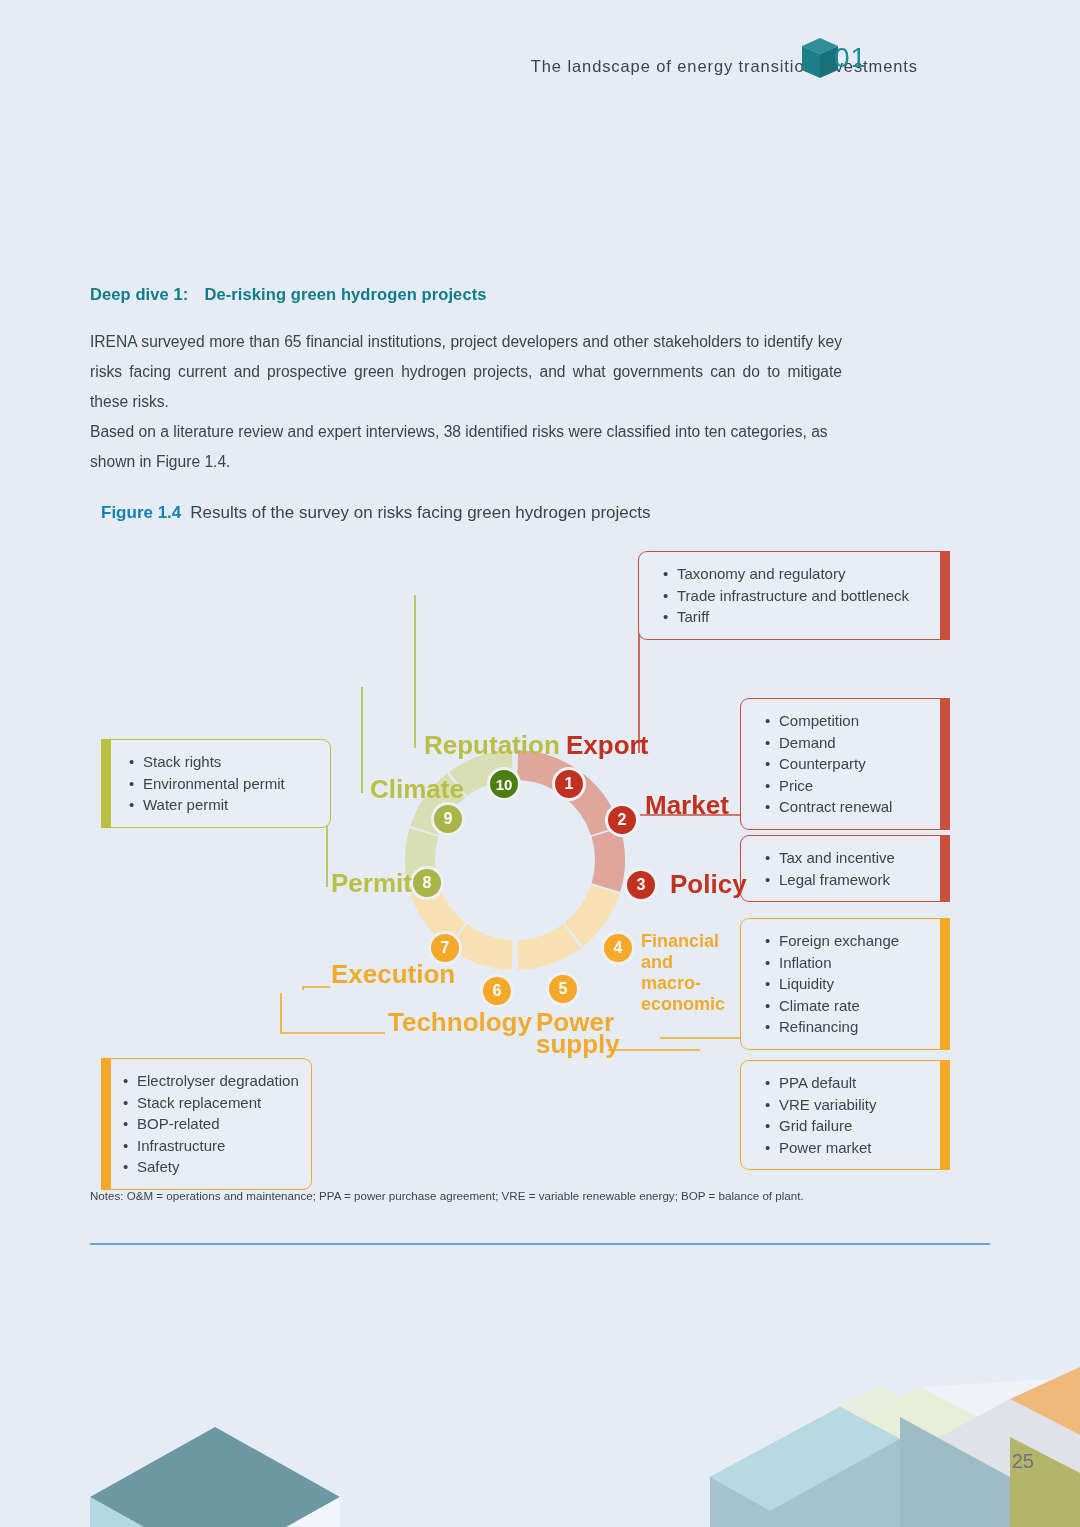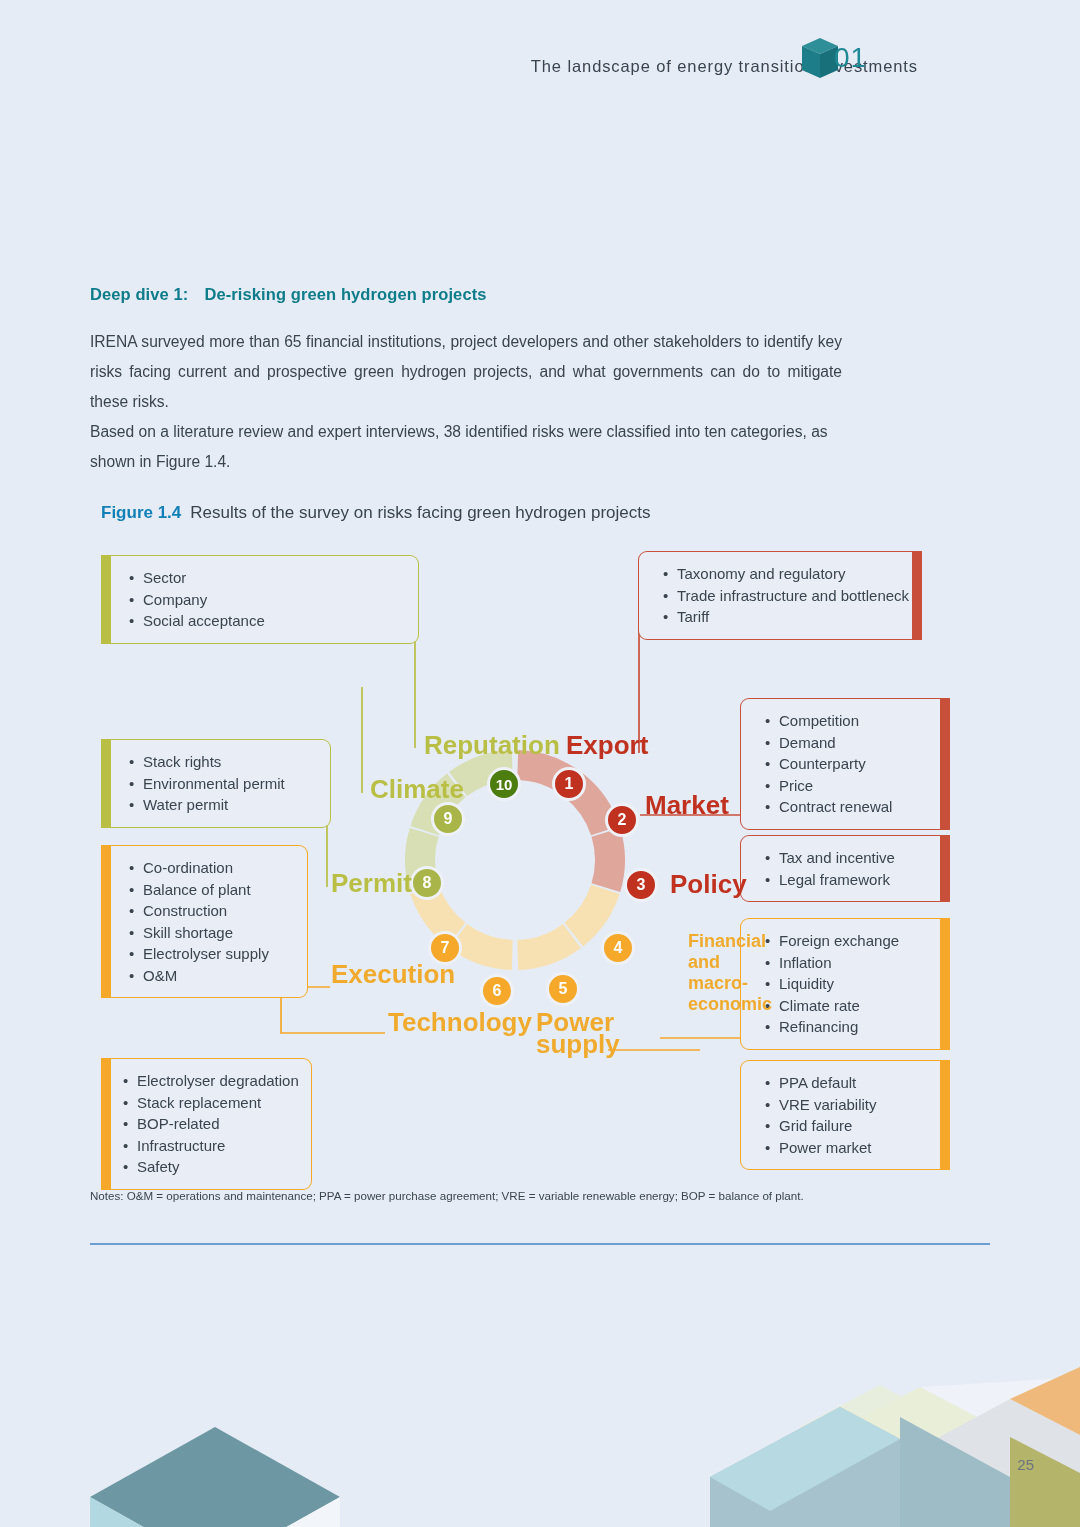--- a/index.html
+++ b/index.html
@@ -97,21 +97,21 @@
   
   #footer-rule{
     position:absolute;left:90px;top:1243px;width:900px;height:2px;
     background:#6a9fd0;
   }
 
   
   #footer-art{position:absolute;left:0;bottom:0;width:1080px;height:300px;}
 
   #page-number{
-    position:absolute;right:46px;bottom:54px;font-size:15px;color:#6d7480;margin-top:24px;
+    position:absolute;right:46px;bottom:54px;font-size:20px;color:#6d7480;margin-top:24px;
   }
 </style>
 </head>
 <body>
 
 <div id="page-header">
   <span id="header-title">The landscape of energy transition investments</span>
 </div>
 <div id="chapter-badge">
   <svg width="40" height="46" viewBox="0 0 40 46">
@@ -156,59 +156,42 @@
       <path d="M639 95 L639 218"></path>
 
       <path d="M740 280 L640 280"></path>
     </g>
     <g fill="none" stroke="#f5a829" stroke-width="1.7">
 
       <path d="M740 503 L660 503"></path>
     </g>
   </svg>
 
-  <div class="fbox left" style="--c:#b9bf44;left:101px;top:20px;width:318px;">
-    <ul>
-      <li>Sector</li>
-      <li>Company</li>
-      <li>Social acceptance</li>
-    </ul>
-  </div>
 
 
   <div class="fbox left" style="--c:#b9bf44;left:101px;top:204px;width:230px;">
     <ul>
       <li>Stack rights</li>
       <li>Environmental permit</li>
       <li>Water permit</li>
     </ul>
   </div>
 
-  <div class="fbox left" style="--c:#f5a829;left:101px;top:310px;width:207px;">
-    <ul>
-      <li>Co-ordination</li>
-      <li>Balance of plant</li>
-      <li>Construction</li>
-      <li>Skill shortage</li>
-      <li>Electrolyser supply</li>
-      <li>O&amp;M</li>
-    </ul>
-  </div>
 
   <div class="fbox left" style="--c:#f5a829;left:101px;top:523px;width:211px;padding-left:12px;">
     <ul>
       <li>Electrolyser degradation</li>
       <li>Stack replacement</li>
       <li>BOP-related</li>
       <li>Infrastructure</li>
       <li>Safety</li>
     </ul>
   </div>
 
-  <div class="fbox right" style="--c:#c8503a;left:638px;top:16px;width:284px;">
+  <div class="fbox right" style="--c:#c8503a;left:638px;top:16px;width:312px;">
     <ul>
       <li>Taxonomy and regulatory</li>
       <li>Trade infrastructure and bottleneck</li>
       <li>Tariff</li>
     </ul>
   </div>
 
   <div class="fbox right" style="--c:#c8503a;left:740px;top:163px;width:210px;">
     <ul>
       <li>Competition</li>
@@ -272,21 +255,21 @@
   <div class="badge" style="left:431px;top:267px;background:#a9b548;">9</div>
   <div class="badge b10" style="left:487px;top:232px;background:#4d7c0f;">10</div>
 
   <div class="rlabel" style="left:424px;top:199px;color:#b9bf44;">Reputation</div>
   <div class="rlabel" style="left:566px;top:199px;color:#c0321f;">Export</div>
   <div class="rlabel" style="left:370px;top:243px;color:#b9bf44;">Climate</div>
   <div class="rlabel" style="left:645px;top:259px;color:#c0321f;">Market</div>
   <div class="rlabel" style="left:331px;top:337px;color:#b9bf44;">Permit</div>
   <div class="rlabel" style="left:670px;top:338px;color:#c0321f;">Policy</div>
   <div class="rlabel" style="left:331px;top:428px;color:#f0ab2e;">Execution</div>
-  <div class="rlabel sm" style="left:641px;top:396px;color:#f0ab2e;width:96px;margin-left:47px;">
+  <div class="rlabel sm" style="left:641px;top:396px;color:#f0ab2e;width:96px;">
     <div>Financial</div>
     <div>and</div>
     <div>macro-</div>
     <div>economic</div>
   </div>
   <div class="rlabel" style="left:388px;top:476px;color:#f0ab2e;">Technology</div>
   <div class="rlabel" style="left:536px;top:476px;color:#f0ab2e;width:84px;">
     <div>Power</div>
     <div>supply</div>
   </div>

